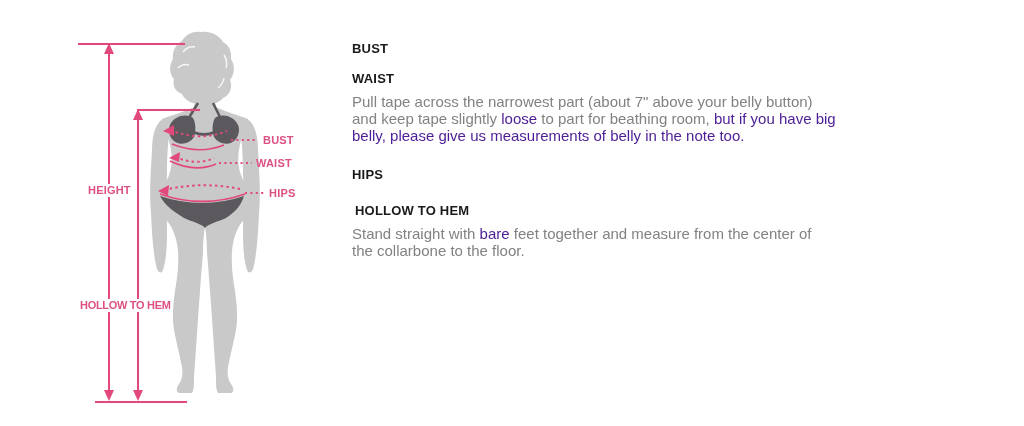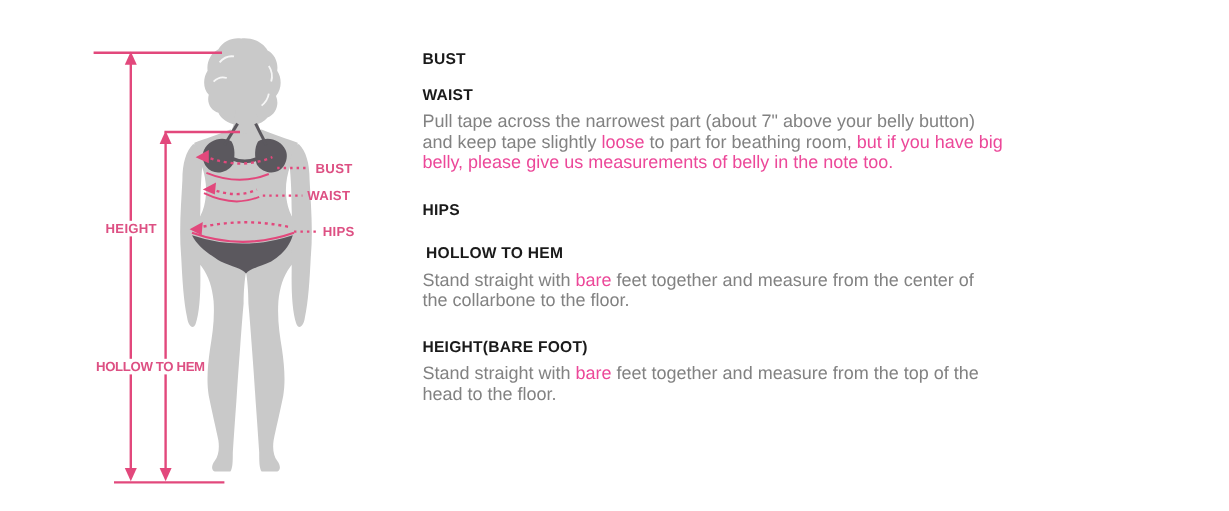--- a/index.html
+++ b/index.html
@@ -10,21 +10,21 @@
   .figure-panel { position:absolute; left:0; top:0; width:330px; height:426px; }
   .text-panel  { position:absolute; left:352px; top:41px; width:600px; }
   .sec h3 {
     font-size:13px; line-height:15px; font-weight:bold; color:#1a1a1a;
     margin:0 0 7px 0; letter-spacing:.2px;
   }
   .sec p {
     font-size:15px; line-height:17px; color:#828282; margin:0;
     white-space:pre-wrap;
   }
-  .blue { color:#ec4899; }
+  .blue { color:#4c1d95; }
   .s1 { margin-bottom:15px; }
   .s2 { margin-bottom:23px; }
   .s3 { margin-bottom:21px; }
   .s4 { margin-bottom:22px; }
   .s4 h3 { padding-left:3px; }
   svg text.pink-label {
     font-family:"Liberation Sans", sans-serif; font-weight:bold;
     font-size:11px; fill:#dd5083; letter-spacing:.2px;
   }
   svg text.pink-label.narrow { letter-spacing:-0.3px; }
@@ -121,19 +121,14 @@
   <section class="sec s3">
     <h3>HIPS</h3>
   </section>
 
   <section class="sec s4">
     <h3>HOLLOW TO HEM</h3>
     <p><span>Stand straight with </span><span class="blue">bare</span><span> feet together and measure from the center of
 the collarbone to the floor.</span></p>
   </section>
 
-  <section class="sec s5">
-    <h3>HEIGHT(BARE FOOT)</h3>
-    <p><span>Stand straight with </span><span class="blue">bare</span><span> feet together and measure from the top of the
-head to the floor.</span></p>
-  </section>
 
 </div>
 
 </body></html>

